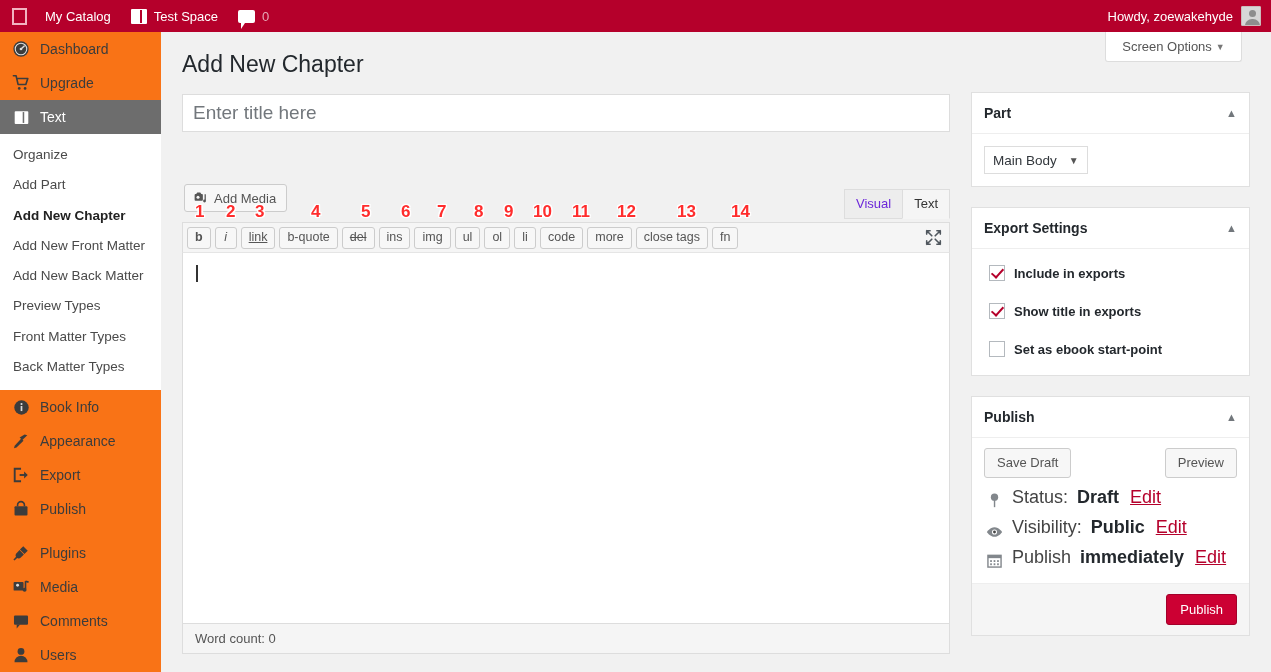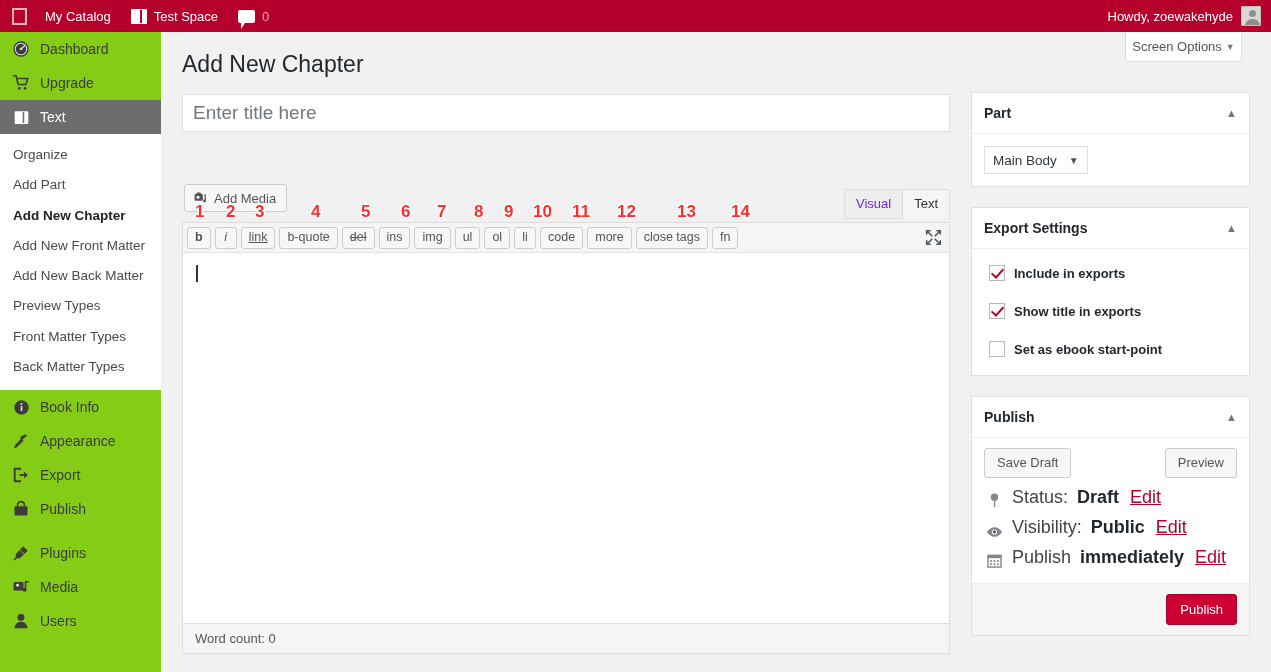--- a/index.html
+++ b/index.html
@@ -79,21 +79,21 @@
   .avatar::after {
     content: ""; position: absolute;
     left: 3px; top: 12px; width: 15px; height: 10px;
     border-radius: 7px 7px 0 0; background: #8e8e8e;
   }
 
   
   #sidebar {
     position: absolute; top: 32px; left: 0;
     width: 161px; height: 640px;
-    background: #84cc16;
+    background: #f97316;
     overflow: hidden;
   }
   .menu-item {
     display: flex; align-items: center;
     height: 34px; padding-left: 11px;
     color: #3c3c3c; font-size: 14px;
     position: relative;
   }
   .menu-item.current {
     background: #6d6d6d; color: #fff;
@@ -129,21 +129,21 @@
   .menu-sep { height: 10px; }
 
   
   #content {
     position: absolute; top: 32px; left: 161px;
     width: 1110px; height: 640px;
     background: #f1f1f1;
   }
   #screen-options {
     position: absolute; right: 29px; top: 0;
-    width: 117px; height: 30px;
+    width: 137px; height: 30px;
     background: #fff;
     border: 1px solid #ddd; border-top: none;
     border-radius: 0 0 3px 3px;
     display: flex; align-items: center; justify-content: center;
     font-size: 13px; color: #555;
     gap: 4px;
   }
   .so-caret { font-size: 9px; color: #777; }
 
   #page-title {
@@ -505,20 +505,29 @@
           <rect x="1.8" y="4.5" width="11" height="9.5" rx="1" fill="#3c3c3c"></rect>
           <circle cx="6.2" cy="8" r="1.6" fill="#dcdcdc"></circle>
           <path d="M15 3.5v8.6" stroke="#3c3c3c" stroke-width="1.8"></path>
           <circle cx="14" cy="13" r="2.2" fill="#3c3c3c"></circle>
           <path d="M15 3.5 L18.4 4.6" stroke="#3c3c3c" stroke-width="1.8"></path>
         </svg>
     </span>
     <span class="menu-label">Media</span>
   </div>
 
+  <div class="menu-item">
+    <span class="mi-icon">
+      <svg width="18" height="18" viewBox="0 0 20 20">
+          <rect x="2.2" y="4" width="15.6" height="10.2" rx="1.2" fill="#3c3c3c"></rect>
+          <path d="M5.2 14 L5.2 18.2 L9 14 Z" fill="#3c3c3c"></path>
+        </svg>
+    </span>
+    <span class="menu-label">Comments</span>
+  </div>
 
   <div class="menu-item">
     <span class="mi-icon">
       <svg width="18" height="18" viewBox="0 0 20 20">
           <circle cx="10" cy="6" r="3.8" fill="#3c3c3c"></circle>
           <path d="M2.8 18 a7.2 7.2 0 0114.4 0 Z" fill="#3c3c3c"></path>
         </svg>
     </span>
     <span class="menu-label">Users</span>
   </div>

